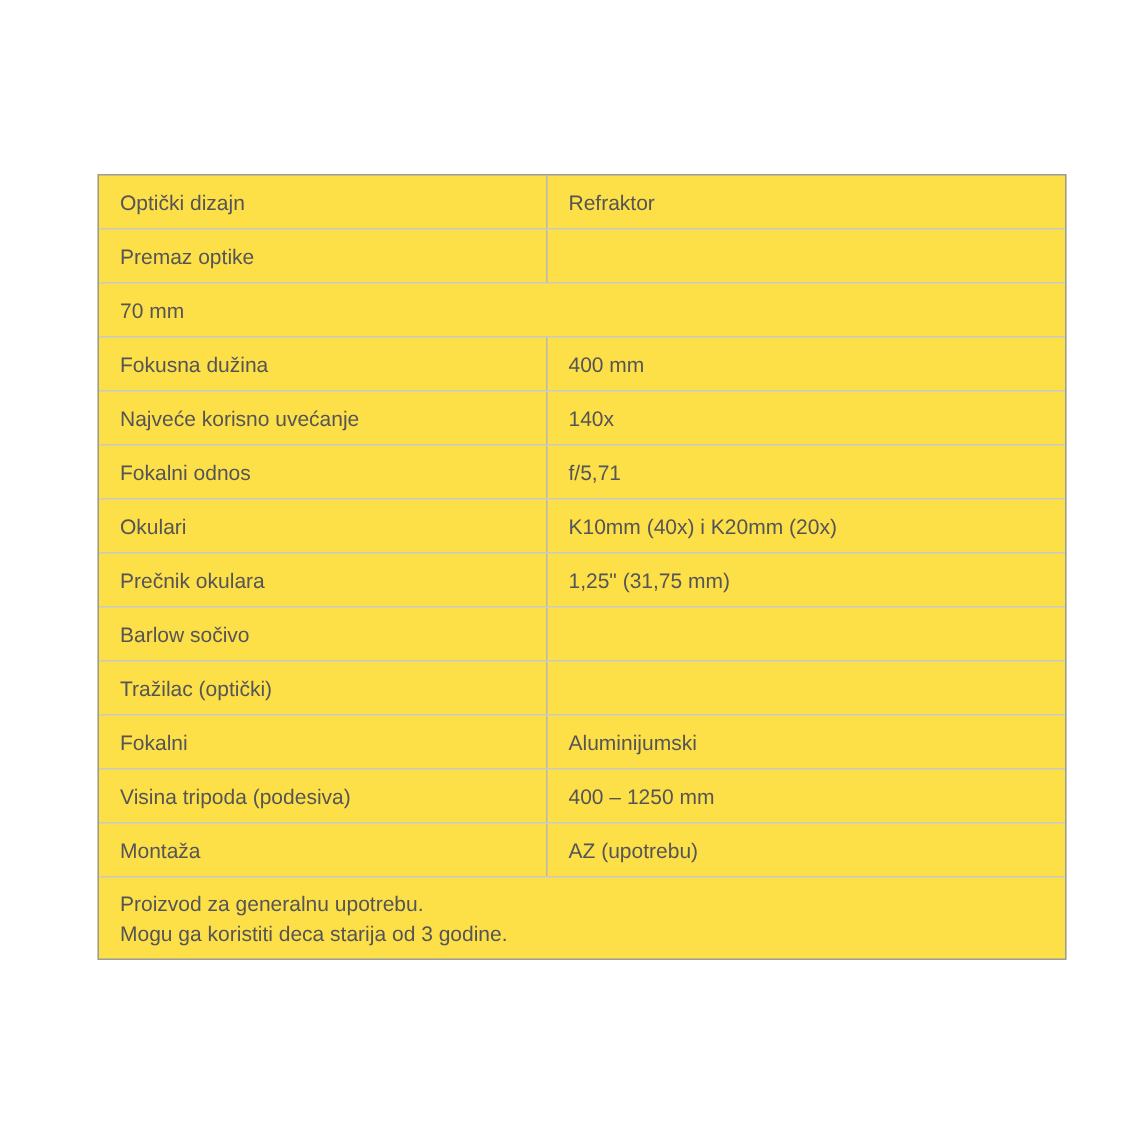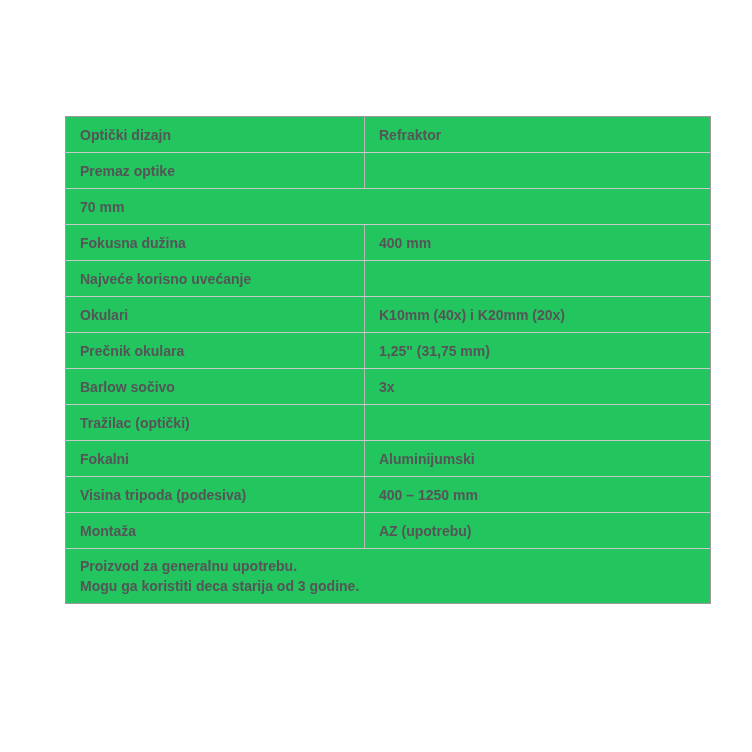--- a/index.html
+++ b/index.html
@@ -11,23 +11,22 @@
   .page {
     position: relative;
     width: 752px; height: 752px;
     background: #ffffff;
     overflow: hidden;
   }
   .spec-table {
     position: absolute;
     left: 65px; top: 116px;
     width: 646px;
-    background: #22c55e;
+    background: #fde047;
     border: 1px solid #9b9b9b;
-    font-weight: bold;
   }
   .spec-row {
     display: flex;
     min-height: 36px;
     border-bottom: 1px solid #c9c9c9;
   }
   .spec-row:last-child {
     border-bottom: none;
     min-height: 52px;
   }
@@ -68,36 +67,40 @@
       <div class="cell value">70 mm</div>
     </div>
 
     <div class="spec-row">
       <div class="cell label">Fokusna dužina</div>
       <div class="cell value">400 mm</div>
     </div>
 
     <div class="spec-row">
       <div class="cell label">Najveće korisno uvećanje</div>
+      <div class="cell value">140x</div>
     </div>
 
+    <div class="spec-row">
+      <div class="cell label">Fokalni odnos</div>
+      <div class="cell value">f/5,71</div>
+    </div>
 
     <div class="spec-row">
       <div class="cell label">Okulari</div>
       <div class="cell value">K10mm (40x) i K20mm (20x)</div>
     </div>
 
     <div class="spec-row">
       <div class="cell label">Prečnik okulara</div>
       <div class="cell value">1,25" (31,75 mm)</div>
     </div>
 
     <div class="spec-row">
       <div class="cell label">Barlow sočivo</div>
-      <div class="cell value">3x</div>
     </div>
 
     <div class="spec-row">
       <div class="cell label">Tražilac (optički)</div>
     </div>
 
     <div class="spec-row">
       <div class="cell label">Fokalni</div>
       <div class="cell value">Aluminijumski</div>
     </div>

